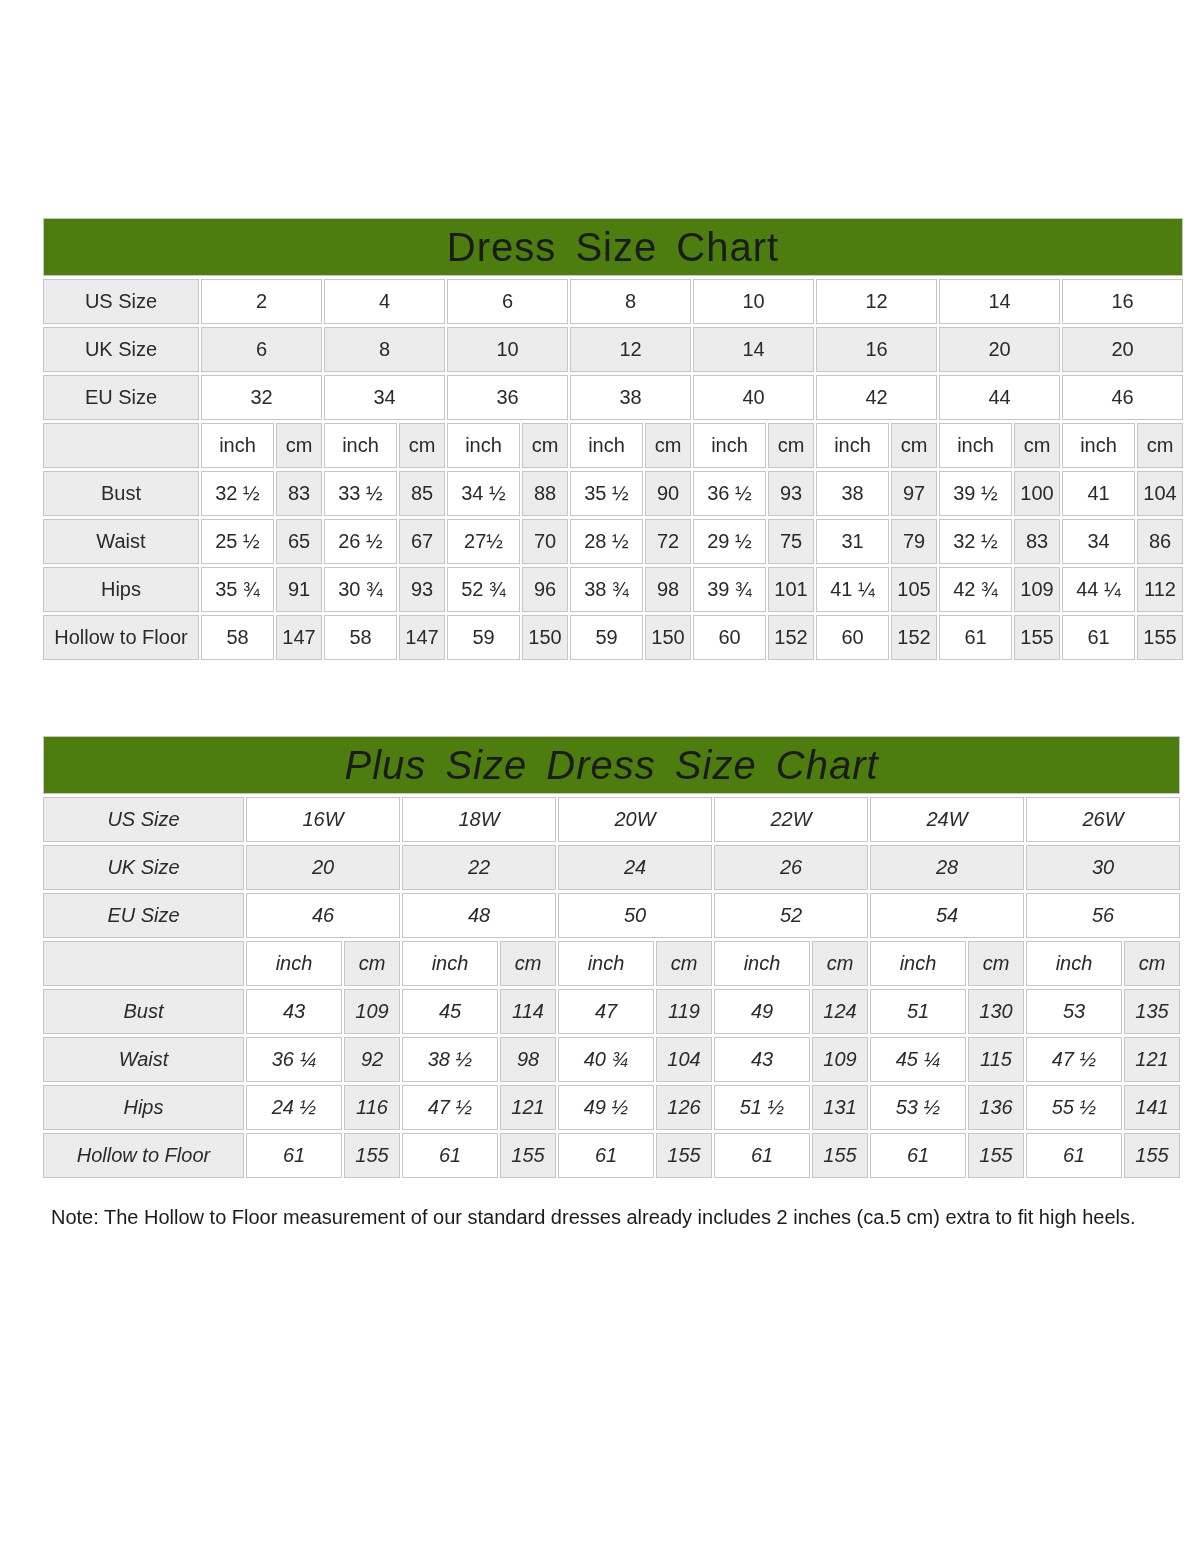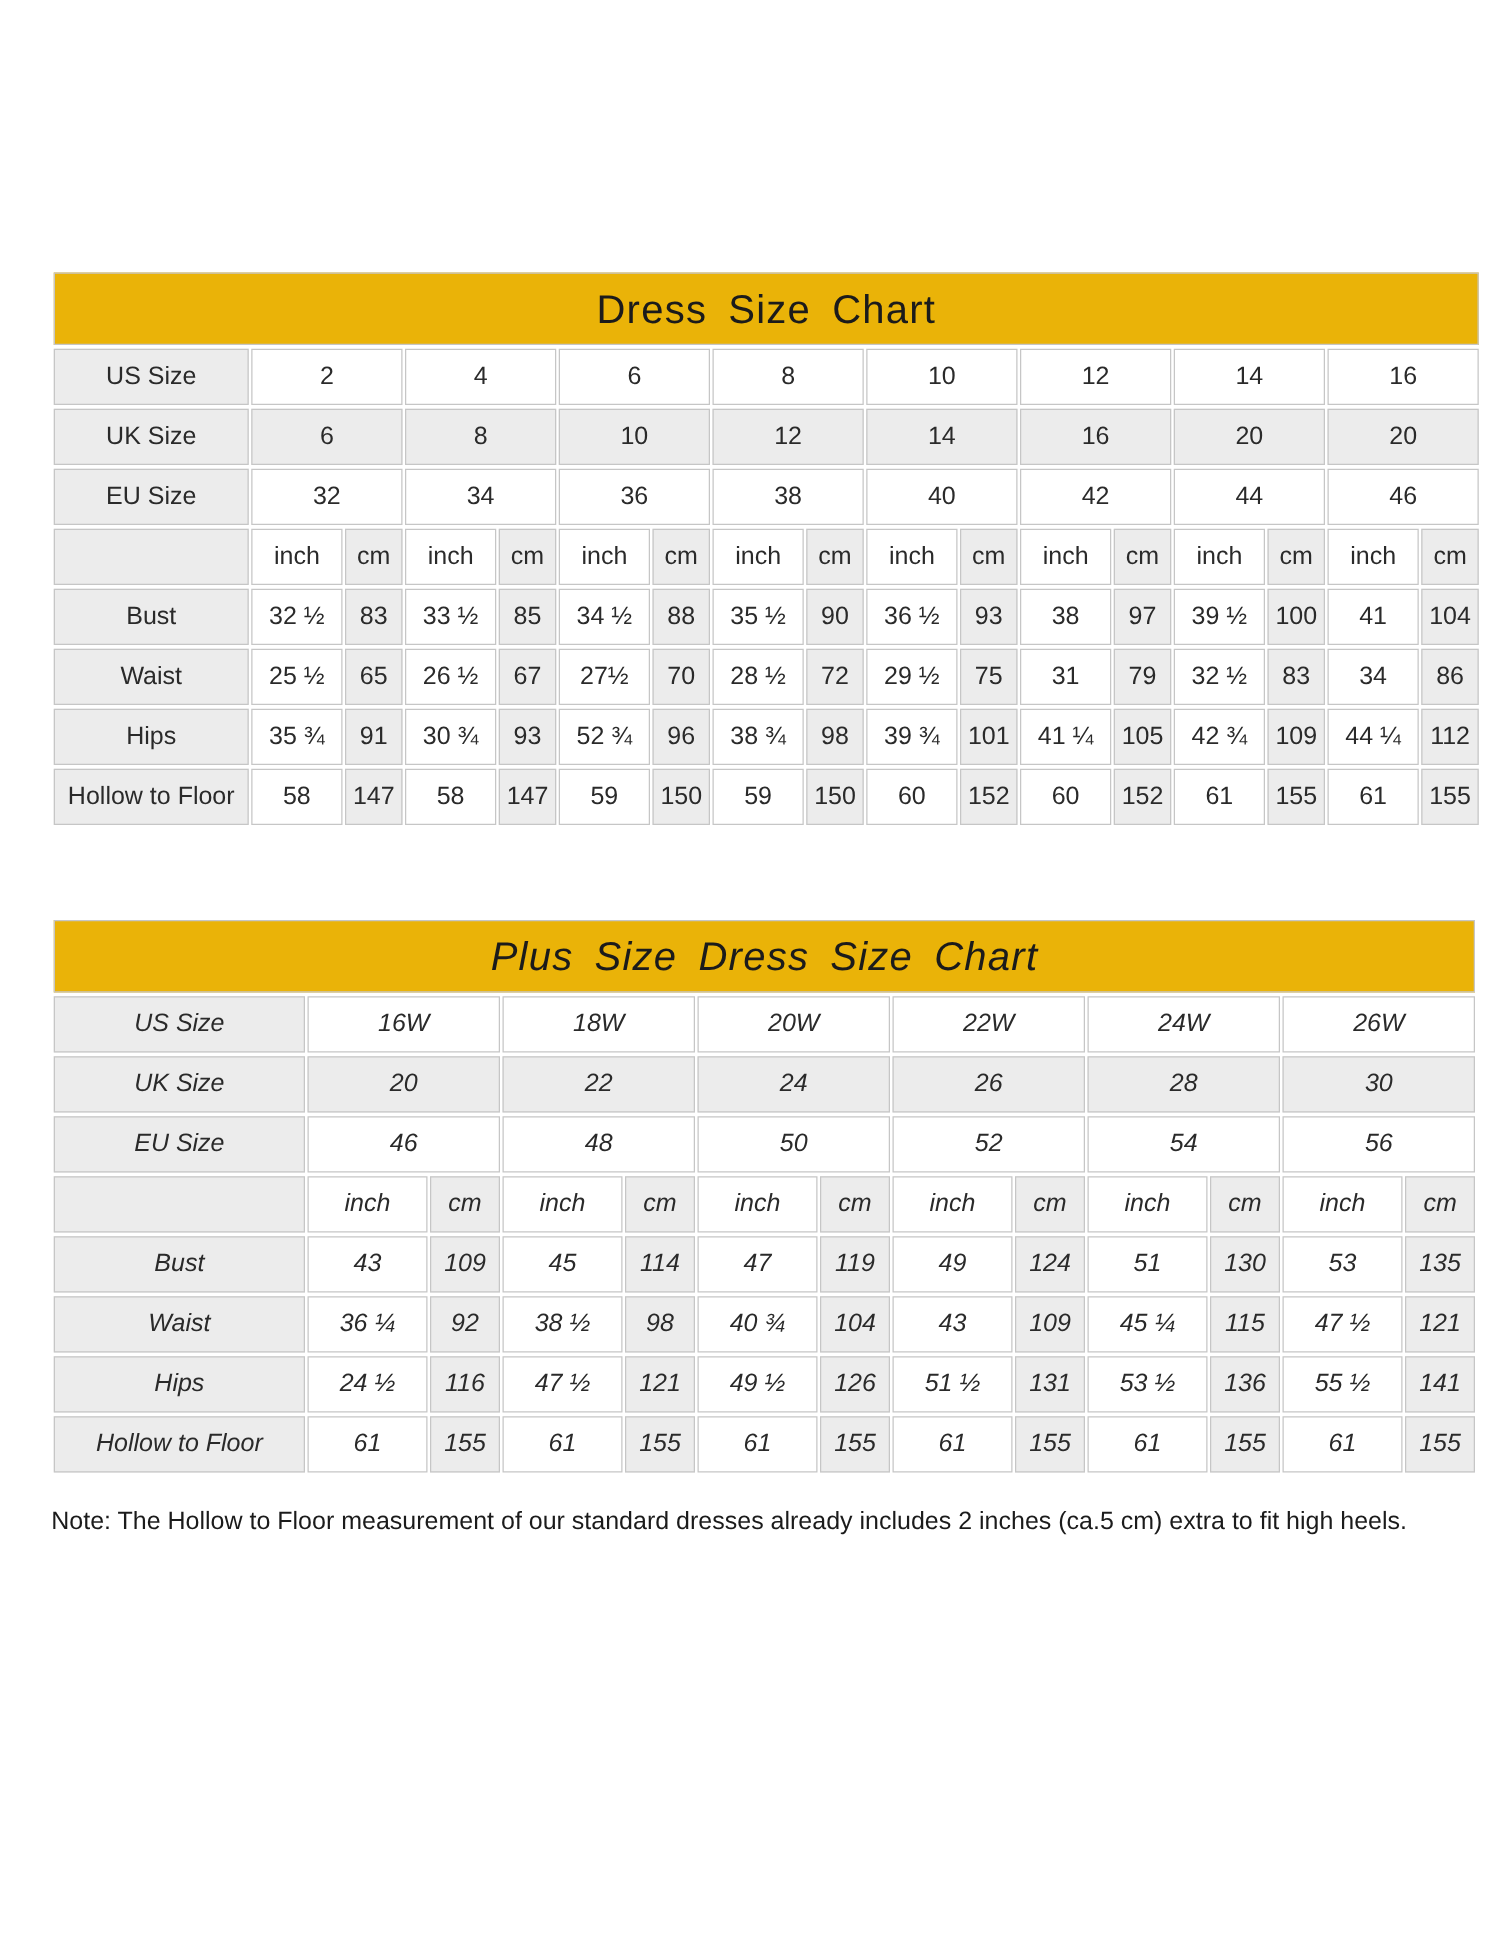--- a/index.html
+++ b/index.html
@@ -27,36 +27,36 @@
     vertical-align: middle;
     font-size: 20px;
     height: 45px;
     padding: 0;
     white-space: nowrap;
     overflow: hidden;
   }
   table.size-table td.shaded { background: #ececec; }
   table.size-table td.title-cell {
     height: 58px;
-    font-size: 32px;
+    font-size: 40px;
     letter-spacing: 1px;
     word-spacing: 7px;
-    background: #eab308;
+    background: #4d7c0f;
     color: #1b1b1b;
   }
   table.size-table.plus { margin-top: 70px; font-style: italic; }
 
   .note {
     margin-top: 19px;
     max-width: 1119px;
     font-size: 20px;
     line-height: 34px;
     color: #1b1b1b;
   }
-  .note p { margin: 0; }
+  .note p { margin: 10px; }
 </style>
 </head>
 <body>
 
 <div class="page">
 
   <table class="size-table standard">
     <colgroup>
         <col style="width: 156px;">
         <col style="width: 73px;">

